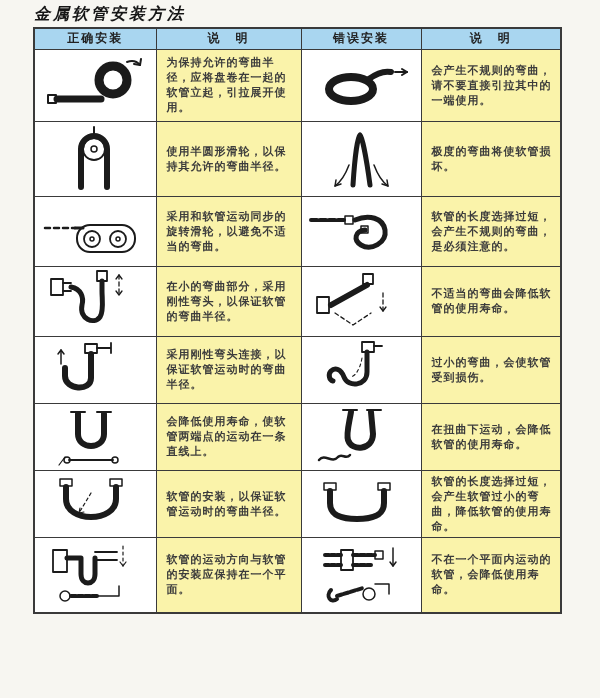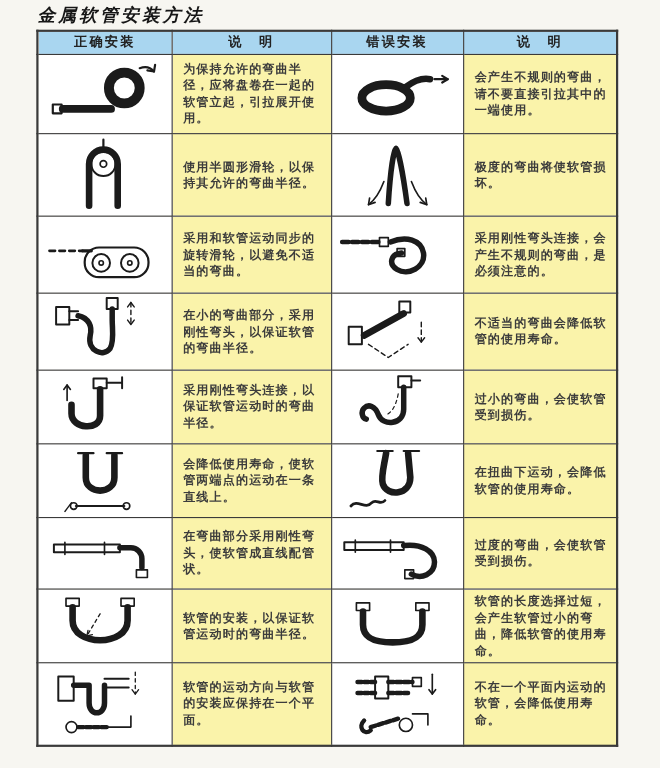--- a/index.html
+++ b/index.html
@@ -144,21 +144,21 @@
       <td class="img-cell">
         <span class="icon">
           <svg width="112" height="62" viewBox="0 0 112 62">
             <path d="M6 22 H40" stroke-width="4" stroke-dasharray="6 3"></path>
             <rect x="40" y="18" width="8" height="8" stroke-width="1.5"></rect>
             <path d="M50 22 C64 16 78 20 80 32 C82 45 66 53 56 47 C48 42 50 33 60 32" stroke-width="5"></path>
             <rect x="56" y="28" width="7" height="7" stroke-width="1.5"></rect>
           </svg>
         </span>
       </td>
-      <td class="desc-cell">采用刚性弯头连接，会产生不规则的弯曲，是必须注意的。</td>
+      <td class="desc-cell">软管的长度选择过短，会产生不规则的弯曲，是必须注意的。</td>
     </tr>
 
     <tr style="height:70px">
       <td class="img-cell">
         <span class="icon">
           <svg width="112" height="64" viewBox="0 0 112 64">
             <rect x="12" y="12" width="12" height="16" stroke-width="1.8"></rect>
             <path d="M24 16 h8 M24 24 h8" stroke-width="1.8"></path>
             <path d="M32 20 C42 22 45 30 43 38 C40 52 55 58 61 50 C65 44 63 32 63 24 V14" stroke-width="5"></path>
             <rect x="58" y="4" width="10" height="10" stroke-width="1.8"></rect>
@@ -228,44 +228,20 @@
           <svg width="112" height="62" viewBox="0 0 112 62">
             <path d="M38 6 H52 M62 6 H76" stroke-width="2"></path>
             <path d="M46 8 C44 20 41 30 43 36 C47 48 68 46 68 30 L66 8" stroke-width="6"></path>
             <path d="M14 56 C20 49 27 60 33 53 C37 49 41 56 45 51" stroke-width="2.5"></path>
           </svg>
         </span>
       </td>
       <td class="desc-cell">在扭曲下运动，会降低软管的使用寿命。</td>
     </tr>
 
-    <tr style="height:65px">
-      <td class="img-cell">
-        <span class="icon">
-          <svg width="112" height="60" viewBox="0 0 112 60">
-            <rect x="10" y="24" width="60" height="7" stroke-width="1.8"></rect>
-            <path d="M20 22 v11 M56 22 v11" stroke-width="1.5"></path>
-            <path d="M70 27 h10 a10 10 0 0 1 10 10 v8" stroke-width="5"></path>
-            <rect x="85" y="47" width="10" height="7" stroke-width="1.5"></rect>
-          </svg>
-        </span>
-      </td>
-      <td class="desc-cell">在弯曲部分采用刚性弯头，使软管成直线配管状。</td>
-      <td class="img-cell">
-        <span class="icon">
-          <svg width="112" height="60" viewBox="0 0 112 60">
-            <rect x="8" y="22" width="54" height="7" stroke-width="1.8"></rect>
-            <path d="M18 20 v11 M50 20 v11" stroke-width="1.5"></path>
-            <path d="M62 25 C78 23 90 30 90 40 C90 51 78 56 69 51" stroke-width="5"></path>
-            <rect x="63" y="47" width="8" height="8" stroke-width="1.5"></rect>
-          </svg>
-        </span>
-      </td>
-      <td class="desc-cell">过度的弯曲，会使软管受到损伤。</td>
-    </tr>
 
     <tr style="height:67px">
       <td class="img-cell">
         <span class="icon">
           <svg width="112" height="62" viewBox="0 0 112 62">
             <rect x="21" y="8" width="12" height="7" stroke-width="1.5"></rect>
             <rect x="71" y="8" width="12" height="7" stroke-width="1.5"></rect>
             <path d="M27 16 V28 C27 52 77 52 77 28 V16" stroke-width="6"></path>
             <path d="M52 22 L40 42" stroke-width="1.2" stroke-dasharray="3 3"></path>
             <path d="M40 42 l1 -5 M40 42 l5 -1" stroke-width="1.2"></path>

